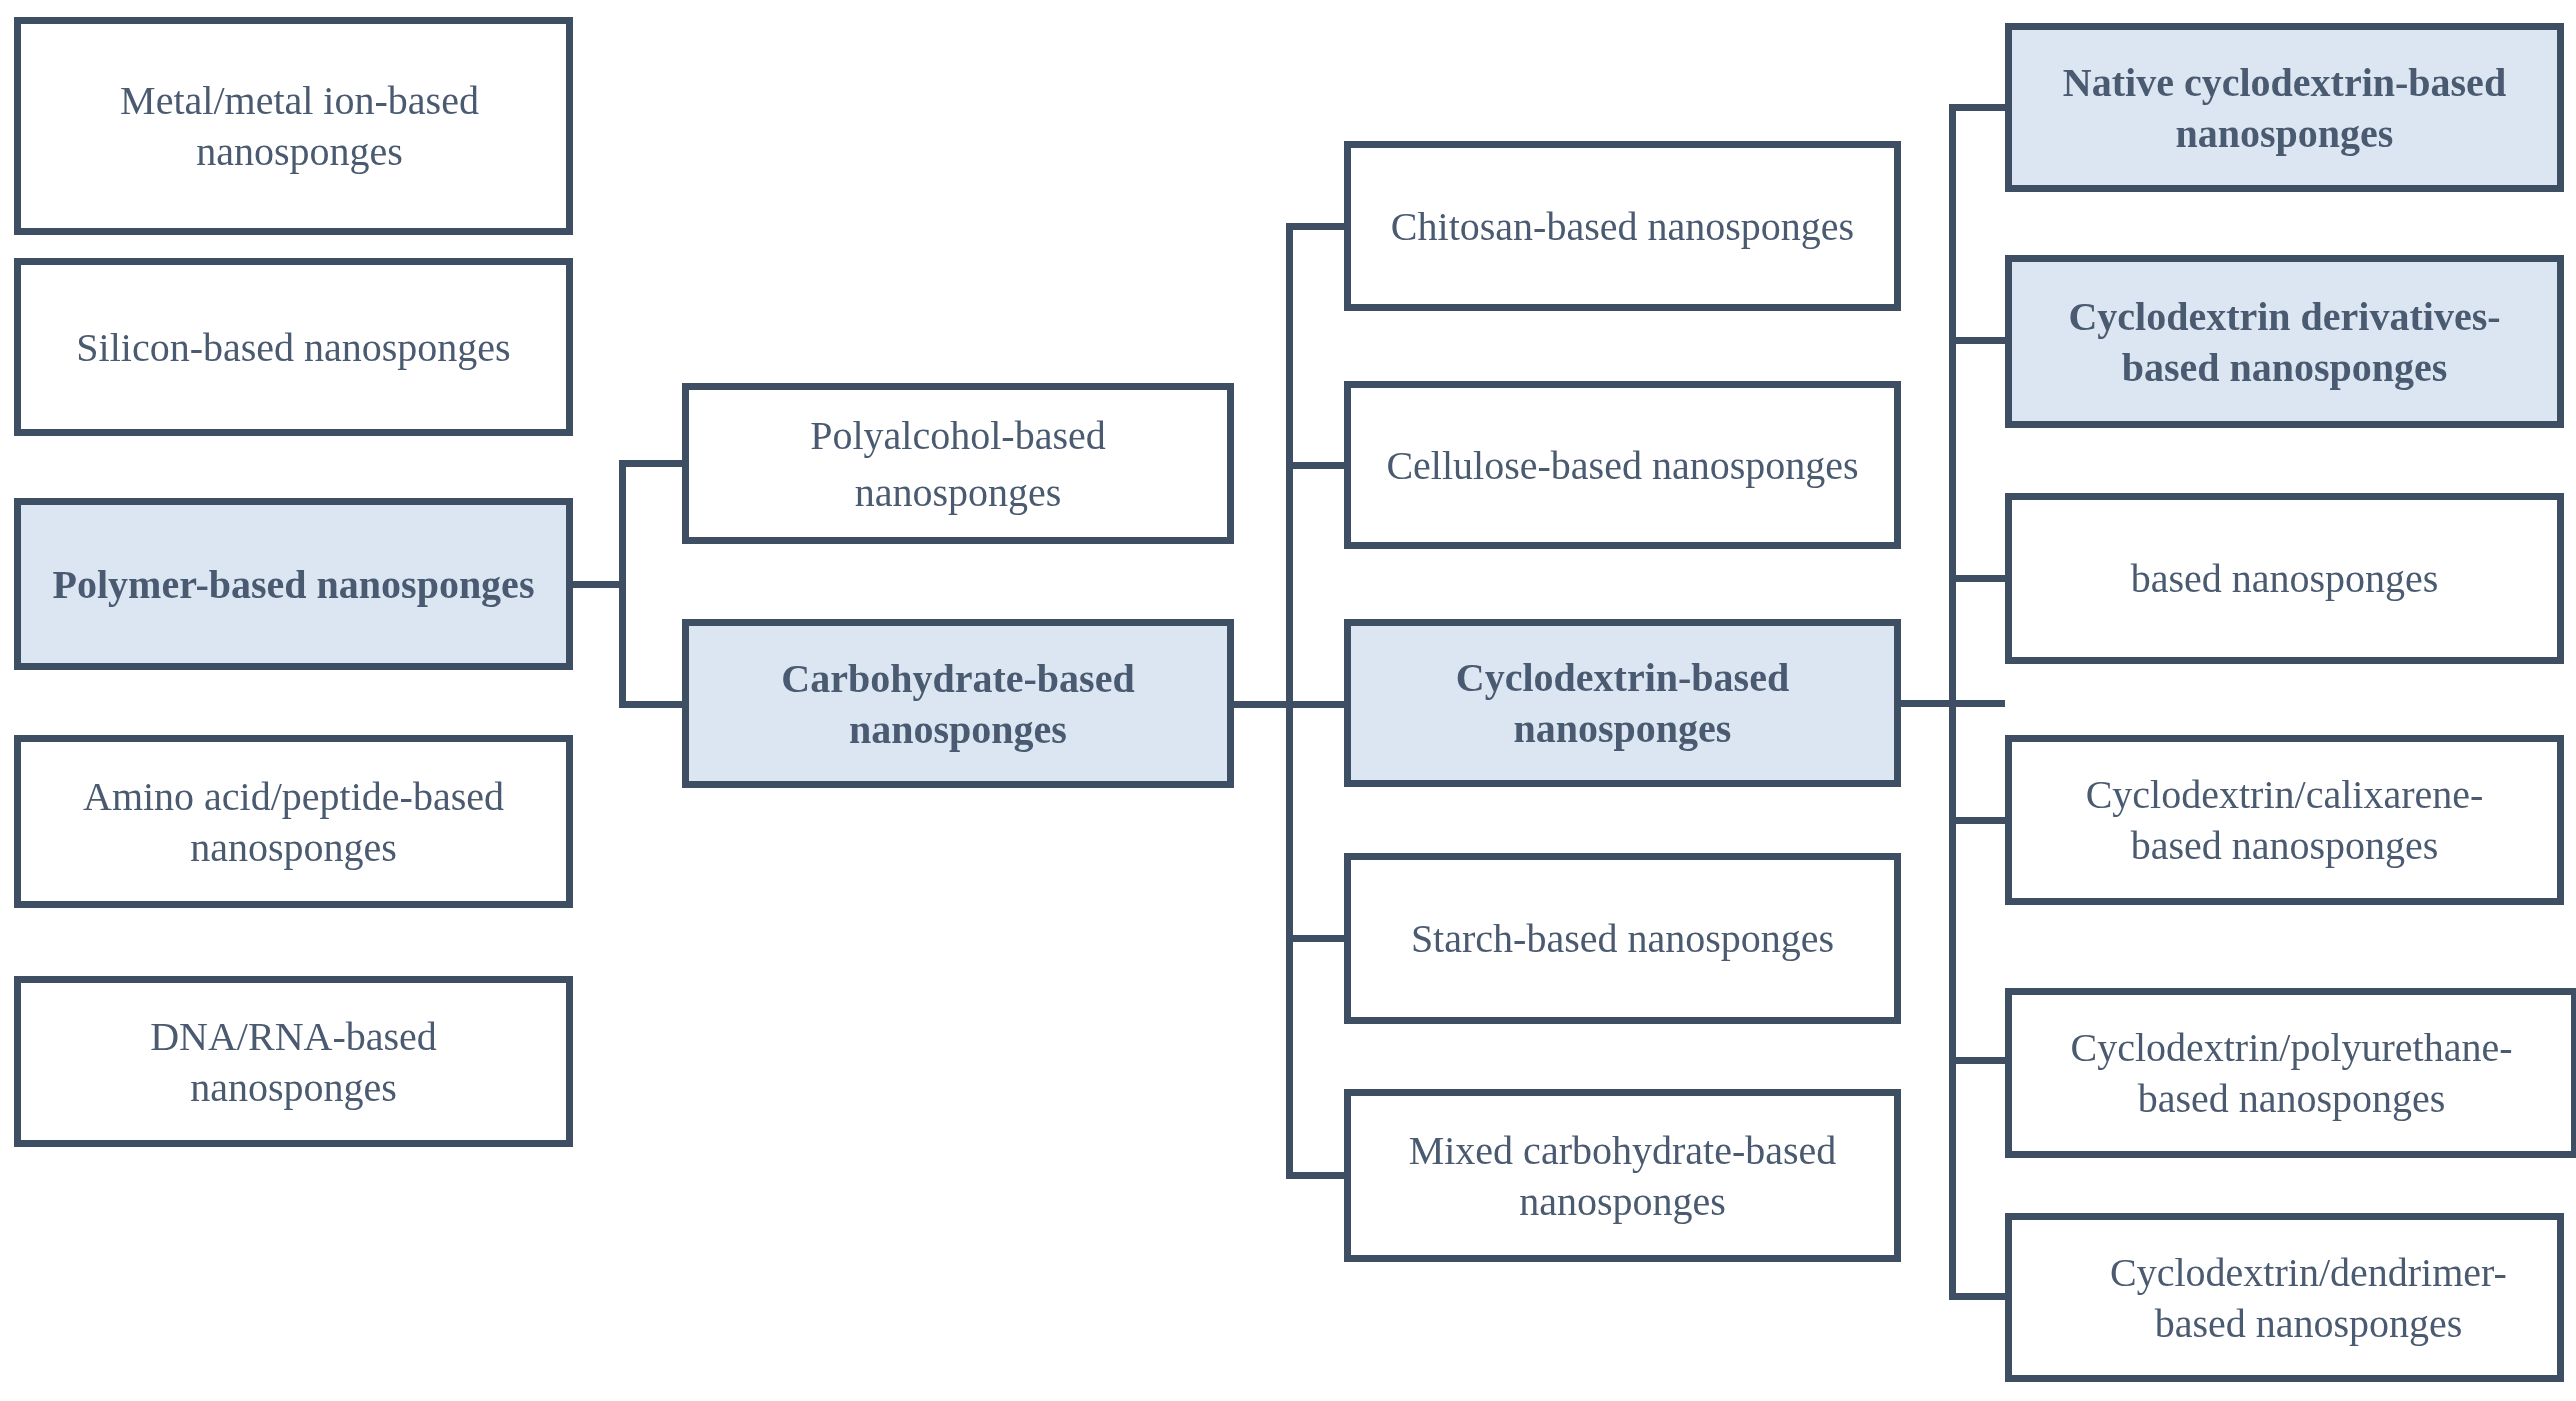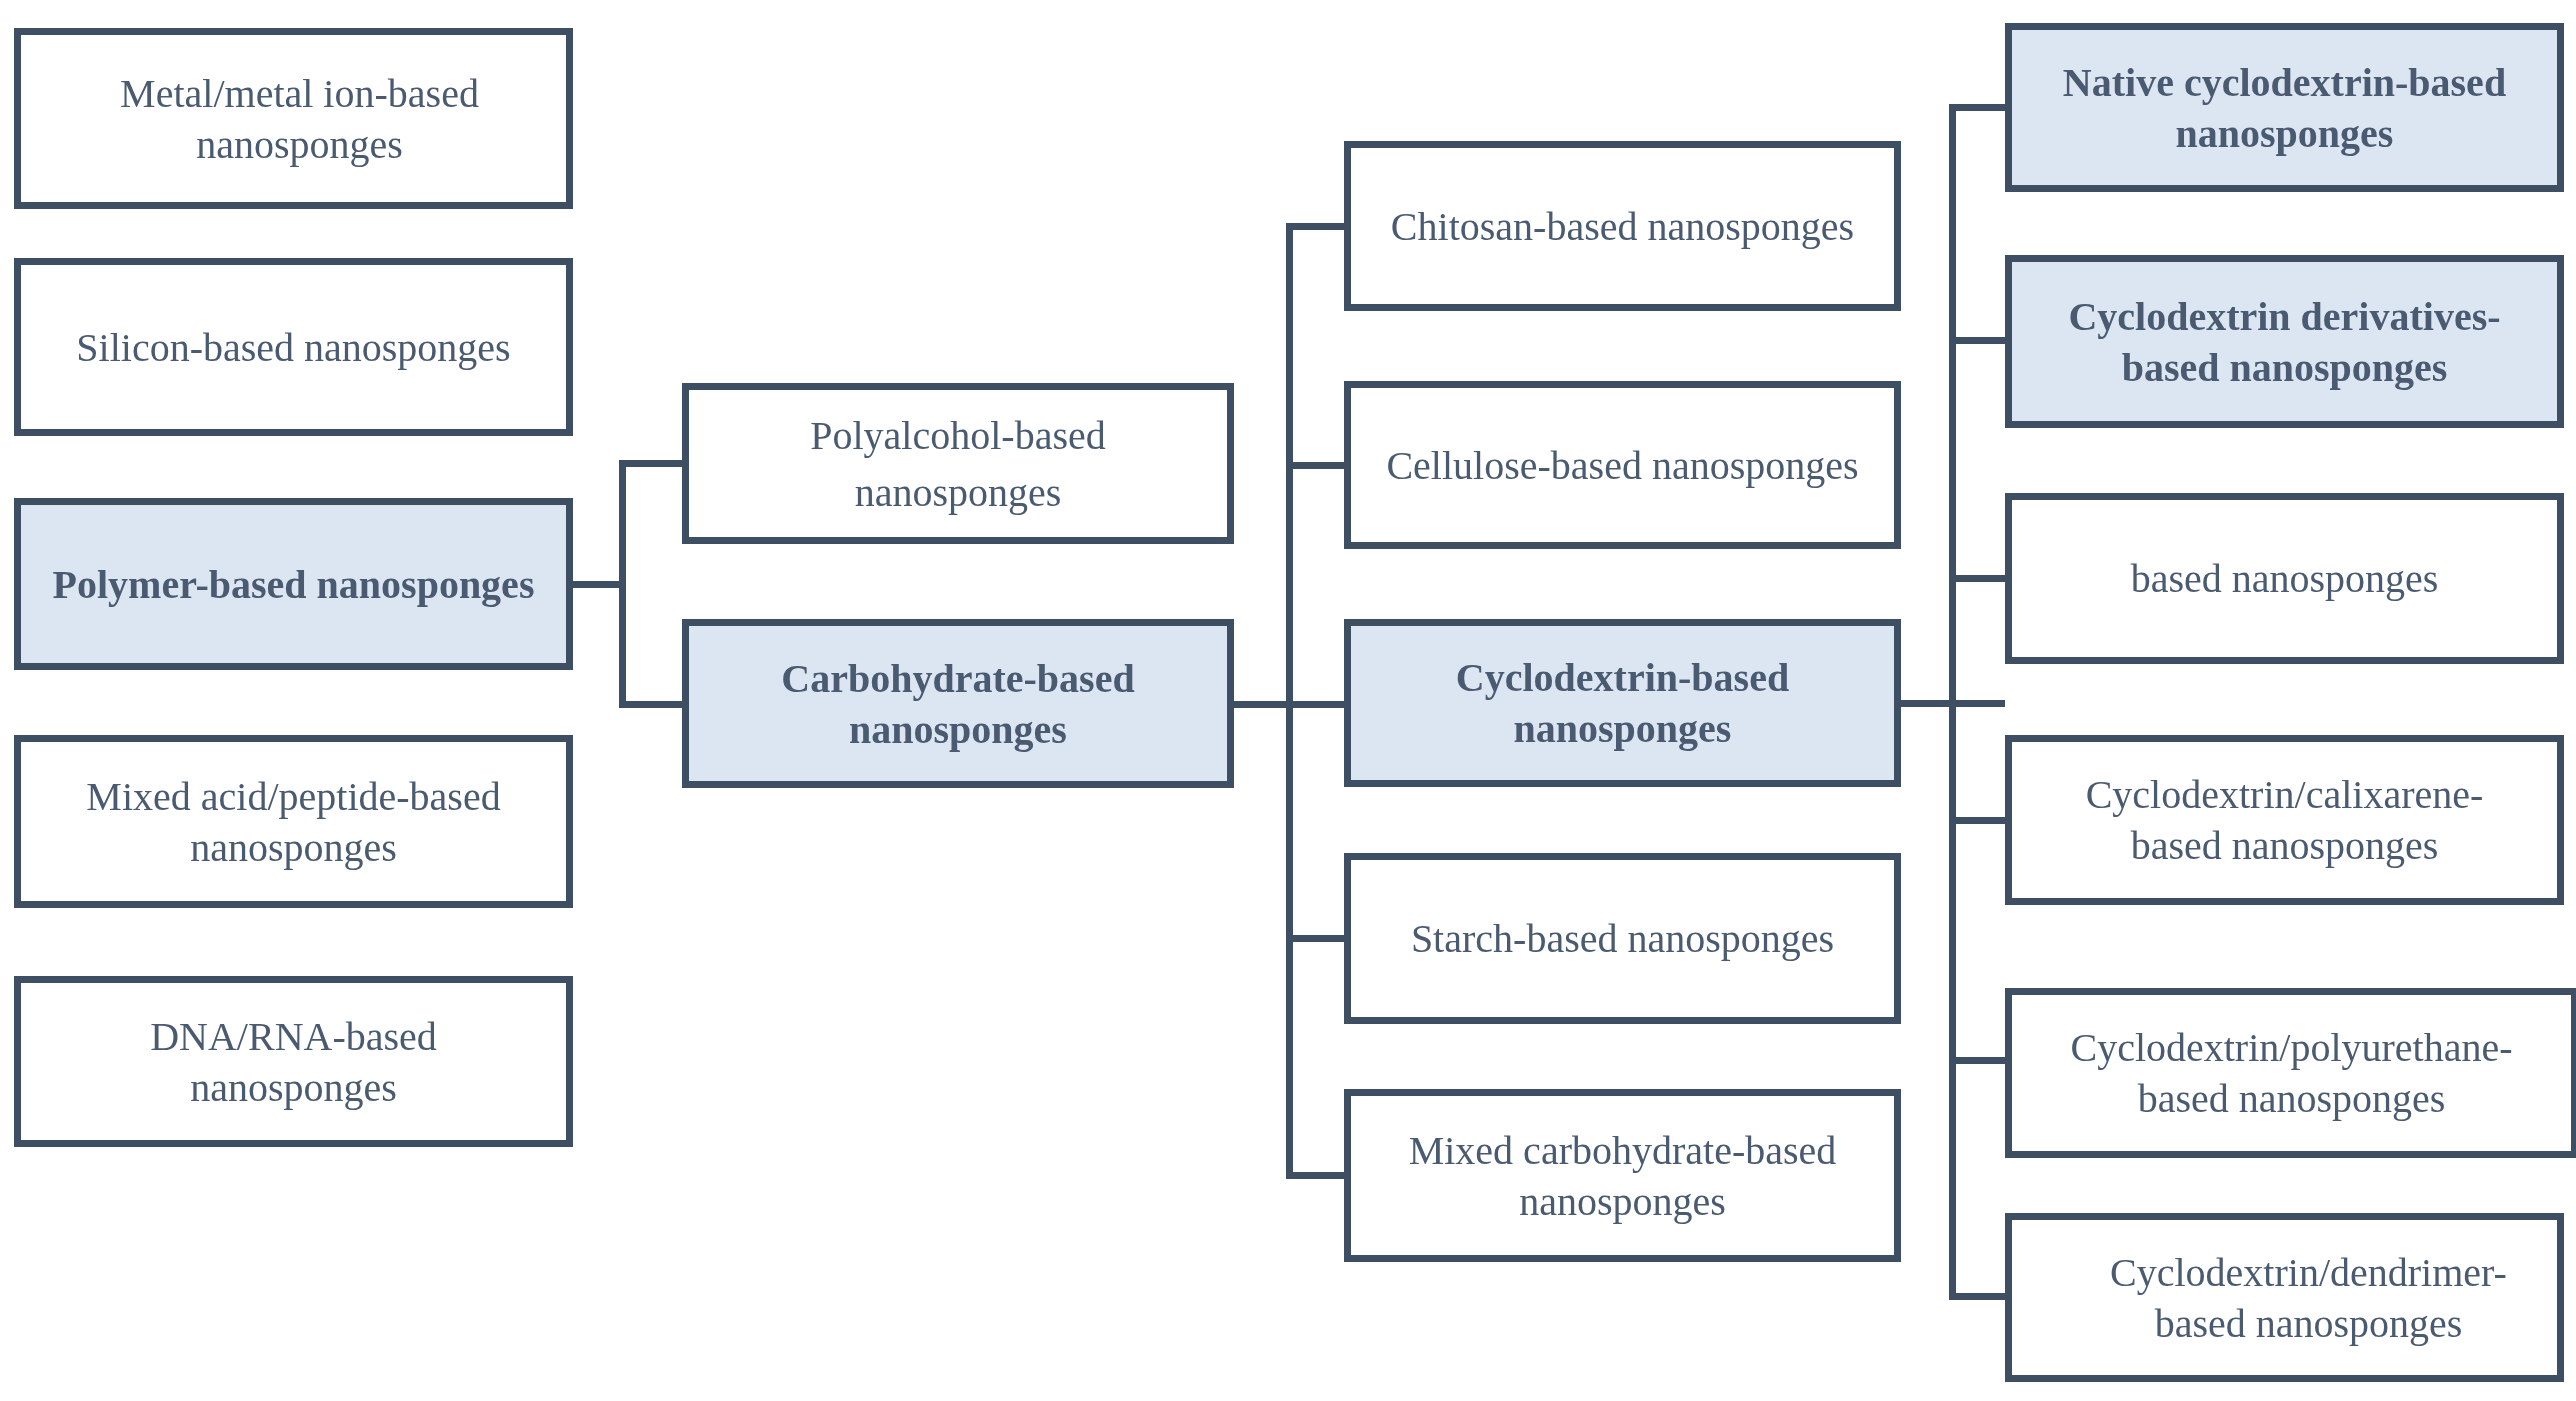--- a/index.html
+++ b/index.html
@@ -26,21 +26,21 @@
     color:var(--text);
     display:flex;flex-direction:column;justify-content:center;align-items:center;
     text-align:center;
     font-size:40px;line-height:51px;
   }
   .node.highlight{background:var(--highlight_fill);font-weight:bold;}
   .l{display:block;white-space:nowrap;}
   .c{position:absolute;background:var(--connector);}
 
   
-  #n-metal        {left:14px;  top:28px;   width:559px; height:181px;padding-left:12px;}
+  #n-metal        {left:14px;  top:17px;   width:559px; height:218px;padding-left:12px;}
   #n-silicon      {left:14px;  top:258px;  width:559px; height:178px;}
   #n-polymer      {left:14px;  top:498px;  width:559px; height:172px;}
   #n-amino        {left:14px;  top:735px; width:559px; height:173px;}
   #n-dna          {left:14px;  top:976px; width:559px; height:171px;}
   
   #n-polyalcohol  {left:682px; top:383px;  width:552px; height:161px;gap:6px;}
   #n-carbohydrate {left:682px; top:619px;  width:552px; height:169px;}
   
   #n-chitosan     {left:1344px;top:141px;  width:557px; height:170px;}
   #n-cellulose    {left:1344px;top:381px;  width:557px; height:168px;}
@@ -88,21 +88,21 @@
   </div>
   <div class="node" id="n-silicon">
     <span class="l">Silicon-based nanosponges</span>
     <span class="l"></span>
   </div>
   <div class="node highlight" id="n-polymer">
     <span class="l">Polymer-based nanosponges</span>
     <span class="l"></span>
   </div>
   <div class="node" id="n-amino">
-    <span class="l">Mixed acid/peptide-based</span>
+    <span class="l">Amino acid/peptide-based</span>
     <span class="l">nanosponges</span>
   </div>
   <div class="node" id="n-dna">
     <span class="l">DNA/RNA-based</span>
     <span class="l">nanosponges</span>
   </div>
 
   <div class="node" id="n-polyalcohol">
     <span class="l">Polyalcohol-based</span>
     <span class="l">nanosponges</span>

